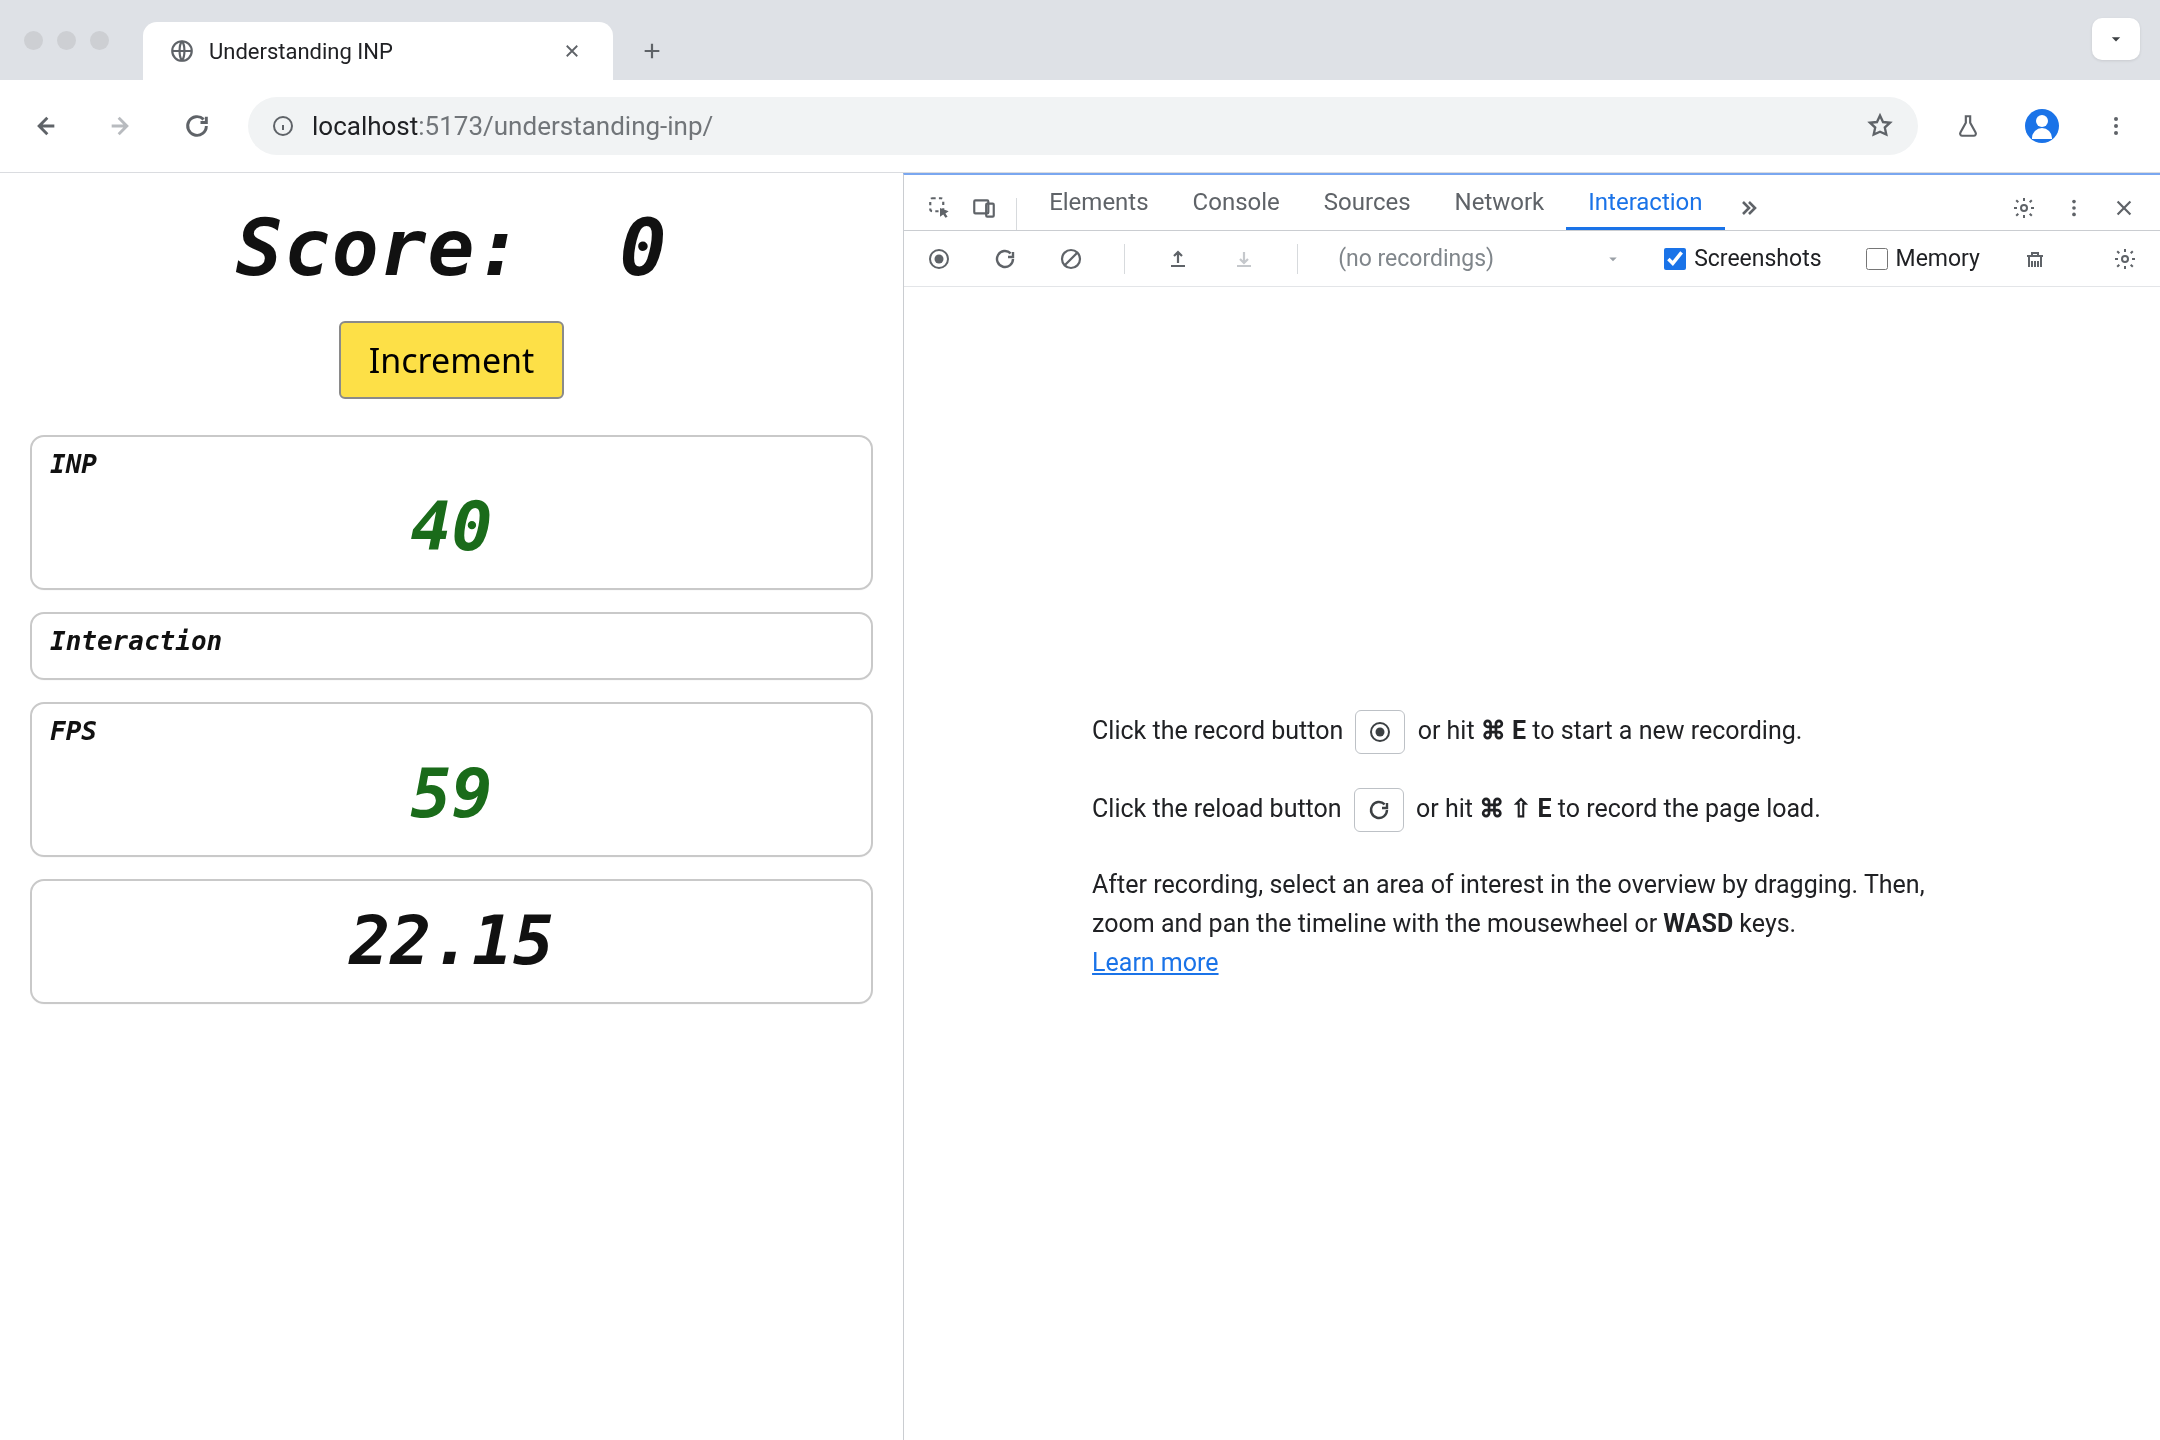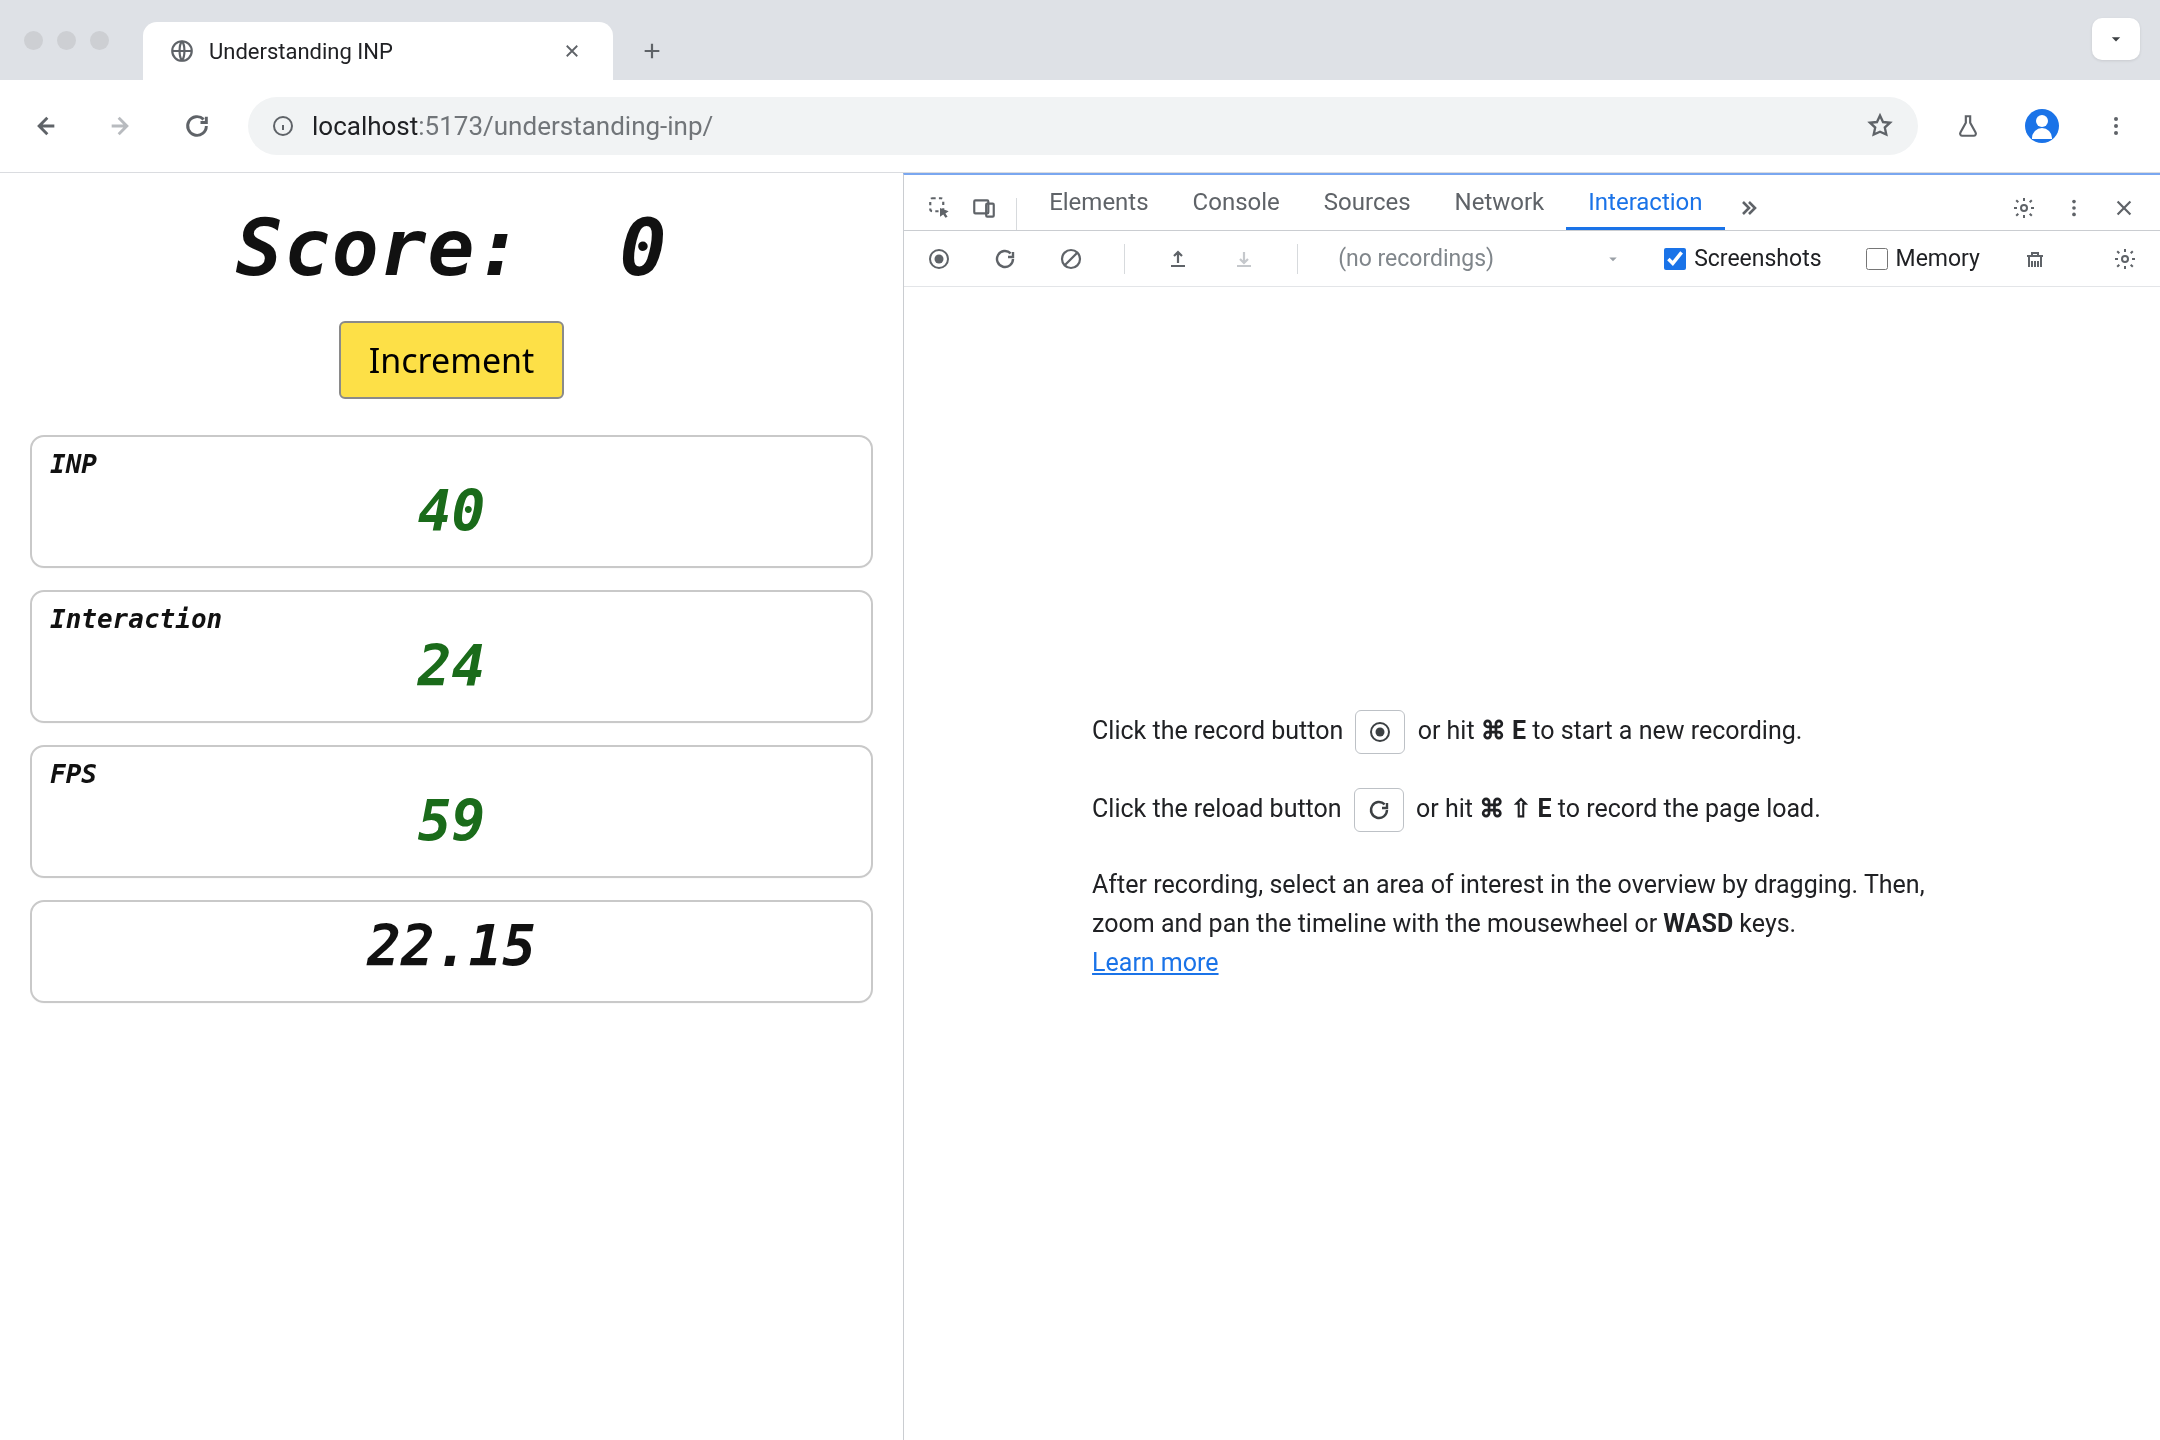--- a/index.html
+++ b/index.html
@@ -140,22 +140,22 @@
       padding: 12px 18px 22px;
       margin-bottom: 22px;
       box-shadow: 0 1px 0 rgba(0,0,0,.02);
     }
     .card-label {
       font-family: "Menlo","Consolas",monospace;
       font-weight: 800; font-style: italic; font-size: 26px; color:#111;
     }
     .card-val {
       font-family: "Menlo","Consolas",monospace;
-      font-weight: 800; font-style: italic; font-size: 56px;
-      text-align:center; margin-top: 0;
+      font-weight: 800; font-style: italic; font-size: 68px;
+      text-align:center; margin-top: 8px;
     }
     .green { color: #1a6b1a; }
     .black { color: #111; }
 
     
     .devtools {
       flex:1;
       border-left: 1px solid #cacdd1;
       border-top: 2px solid #7aa7f0;
       background:#fff;
@@ -310,21 +310,20 @@
     <div class="inc-row">
       <button class="inc-btn">Increment</button>
     </div>
 
     <div class="card">
       <div class="card-label">INP</div>
       <div class="card-val green">40</div>
     </div>
     <div class="card">
       <div class="card-label">Interaction</div>
-      <div class="card-val green">24</div>
     </div>
     <div class="card">
       <div class="card-label">FPS</div>
       <div class="card-val green">59</div>
     </div>
     <div class="card">
       <div class="card-val black">22.15</div>
     </div>
   </div>
 

